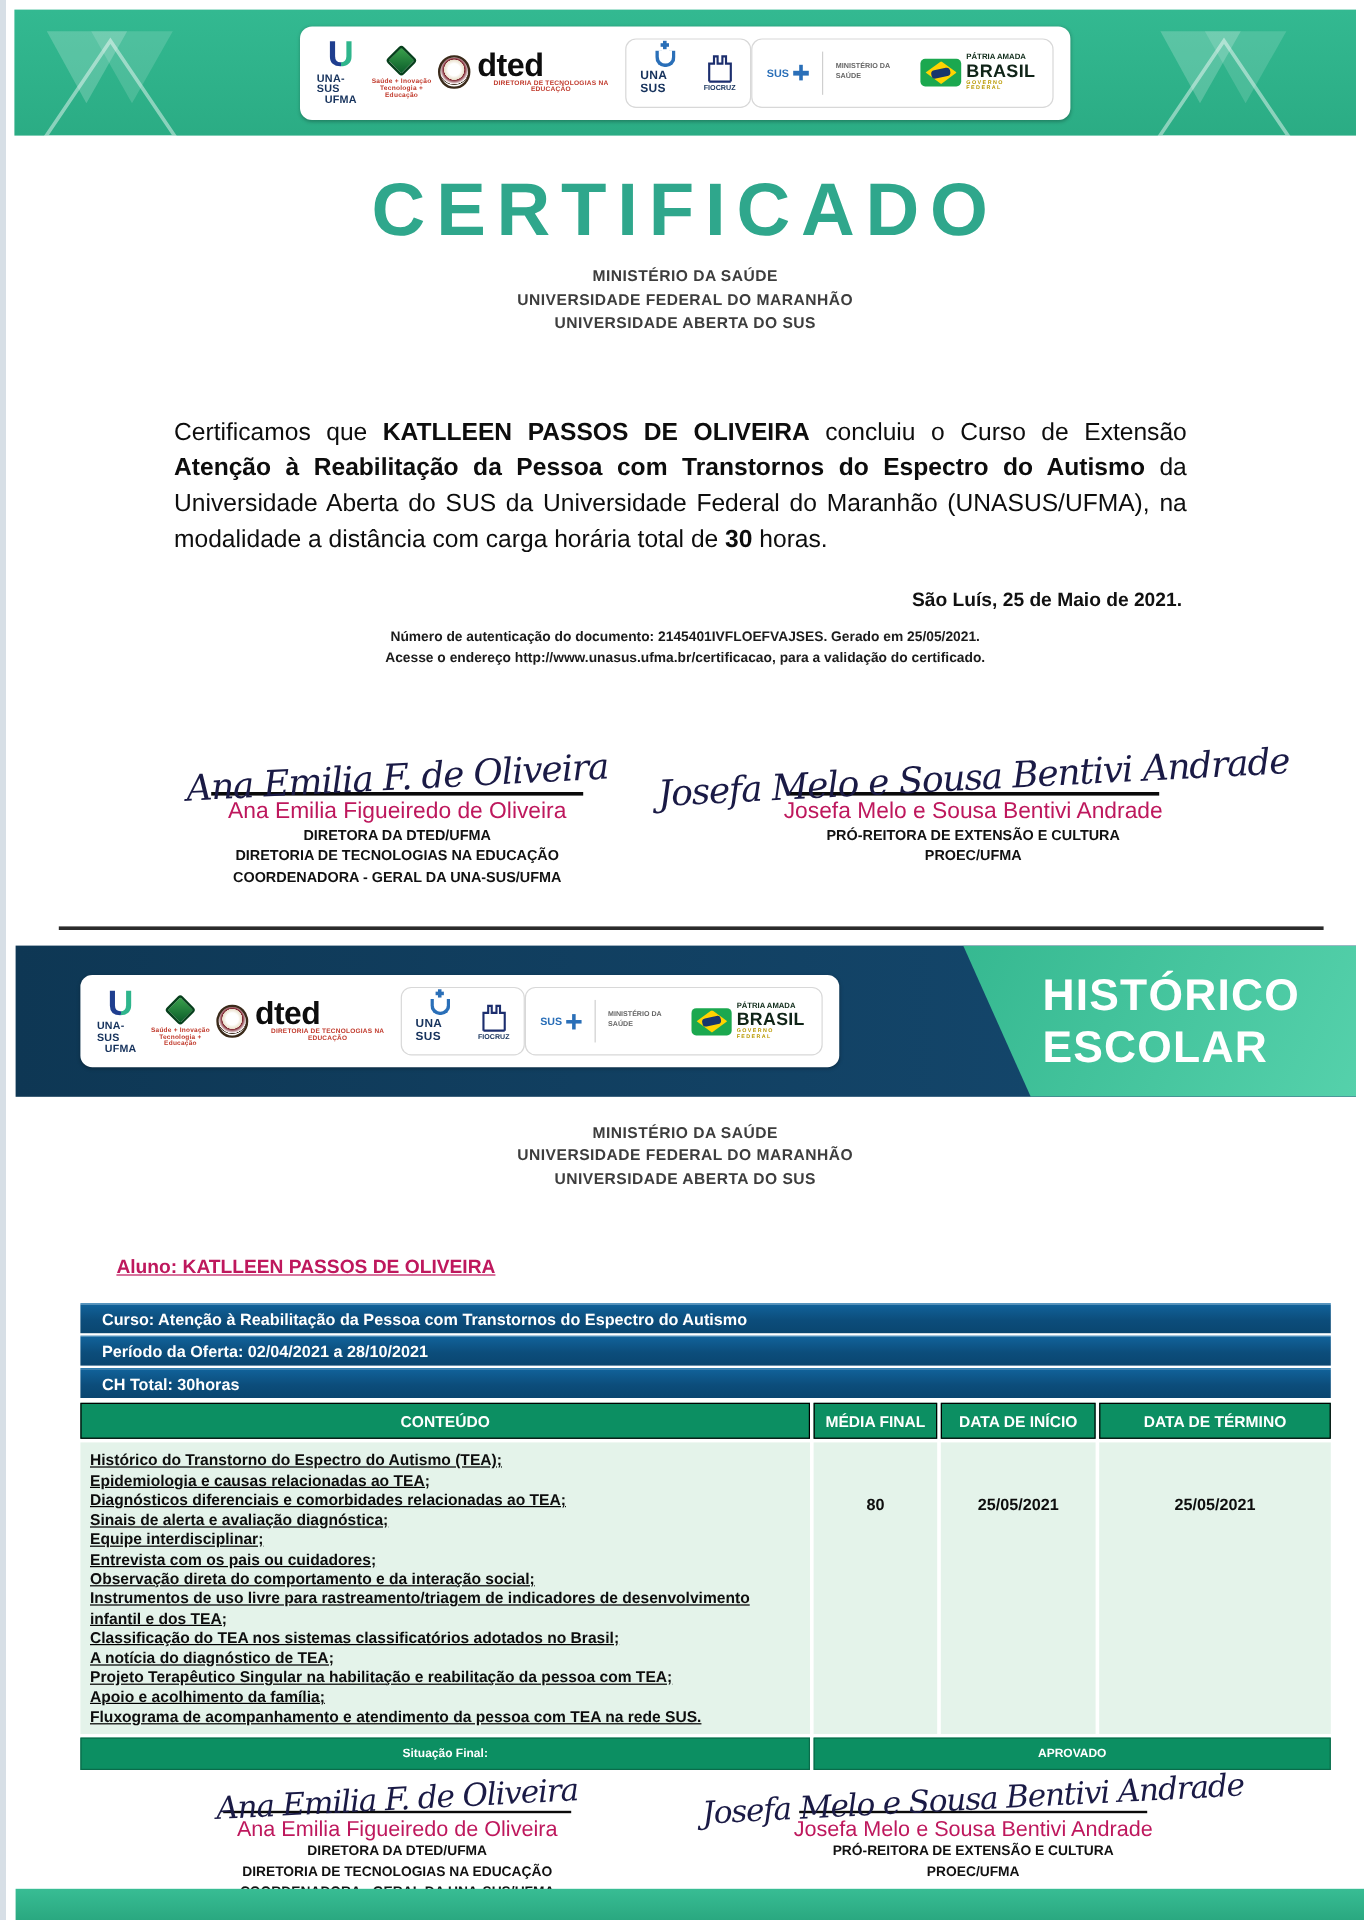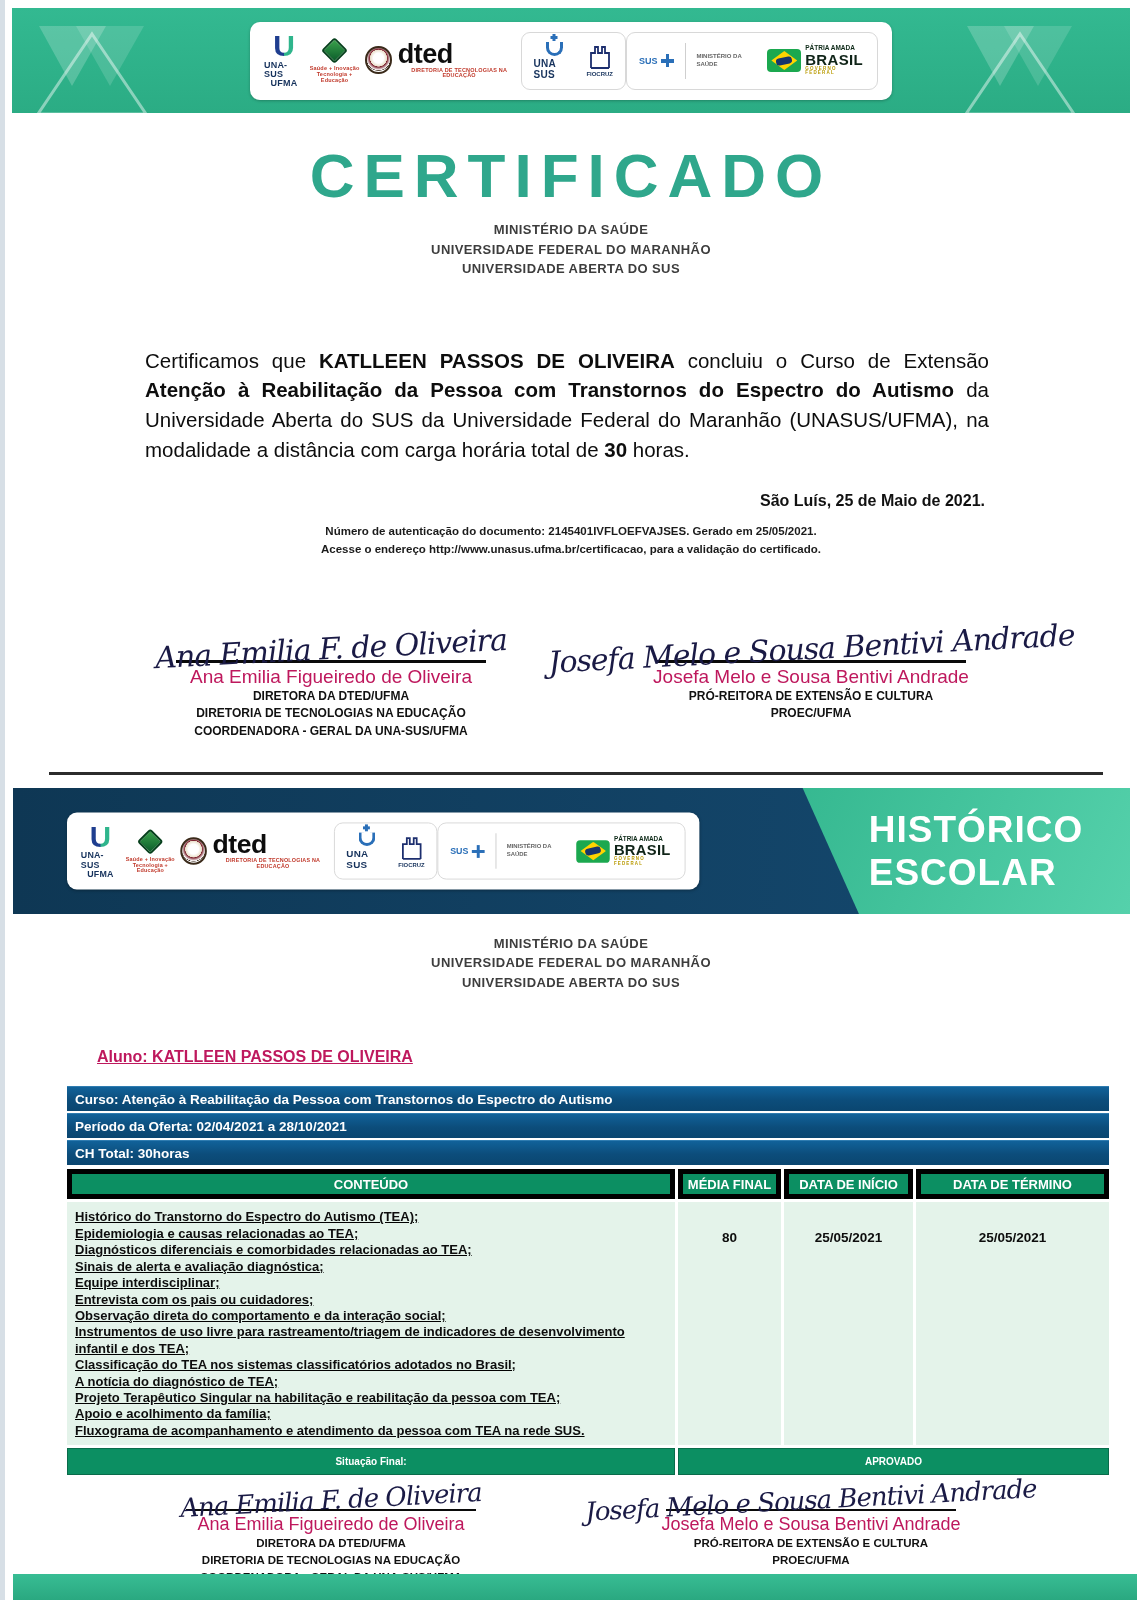--- a/index.html
+++ b/index.html
@@ -93,34 +93,34 @@
               clip-path:polygon(7% 0, 100% 0, 100% 100%, 23% 100%);
               display:flex; align-items:center; justify-content:center; }
   .hist-title{ text-align:left; color:#fff; font-weight:800; font-size:37px;
                line-height:1.17; letter-spacing:1px; margin-left:44px; }
   .band2 .logo-strip{ position:absolute; left:54px; top:24px; transform:scale(.985);
                       transform-origin:left center; }
   .hist .ministry{ margin-top:20px; }
   .student-line{ margin:56px 0 0 92px; font-size:16px; font-weight:bold; color:#be185d;text-decoration:underline; }
   .info-bars{ margin:20px 28px 0 62px; }
   .info-bar{ height:25px; margin-bottom:2px; display:flex; align-items:center;
-             padding-left:8px; color:#fff; font-size:13.5px; font-weight:bold;
+             padding-left:18px; color:#fff; font-size:13.5px; font-weight:bold;
              background:linear-gradient(180deg,#11629a 0%, #0c4d7b 55%, #0a4670 100%);
              border-top:1px solid #2f7cb0; }
   .ttable{ margin:4px 28px 0 62px; background:#fff; }
   .trow{ display:flex; gap:3px; }
   .cell-c{ width:608px; } .cell-m{ width:103px; } .cell-i{ width:129px; } .cell-t{ flex:1; }
   .thead .cell{ background:#0c8f62; color:#fff; font-weight:bold; font-size:13px;
                 height:30px; display:flex; align-items:center; justify-content:center;
-                border:5px solid #000000; }
+                border:1px solid #000000; }
   .tbody{ margin-top:3px; }
   .tbody .cell{ background:#e4f3ea; min-height:236px; }
   .content-cell{ padding:7px 10px 6px 8px;text-decoration:underline; }
   .citem{ font-size:13px; font-weight:bold; color:#0d0d0d; line-height:16.4px; }
-  .val-cell{ display:flex; justify-content:center; padding-top:28px;
+  .val-cell{ display:flex; justify-content:center; padding-top:44px;
              font-size:13.5px; font-weight:bold; color:#0d0d0d; }
   .tfoot{ margin-top:3px; }
   .tfoot .cell{ background:#0c8f62; color:#fff; font-weight:bold; font-size:10px;
                 height:27px; display:flex; align-items:center; justify-content:center;
                 border:1px solid #0a6b4a; }
   .hist .sig-row{ margin-top:10px; }
   .bottom-band{ position:absolute; left:8px; right:0; bottom:0; height:26px;
                 background:linear-gradient(180deg,#38bd94,#2aa880); }
 </style>
 </head>

